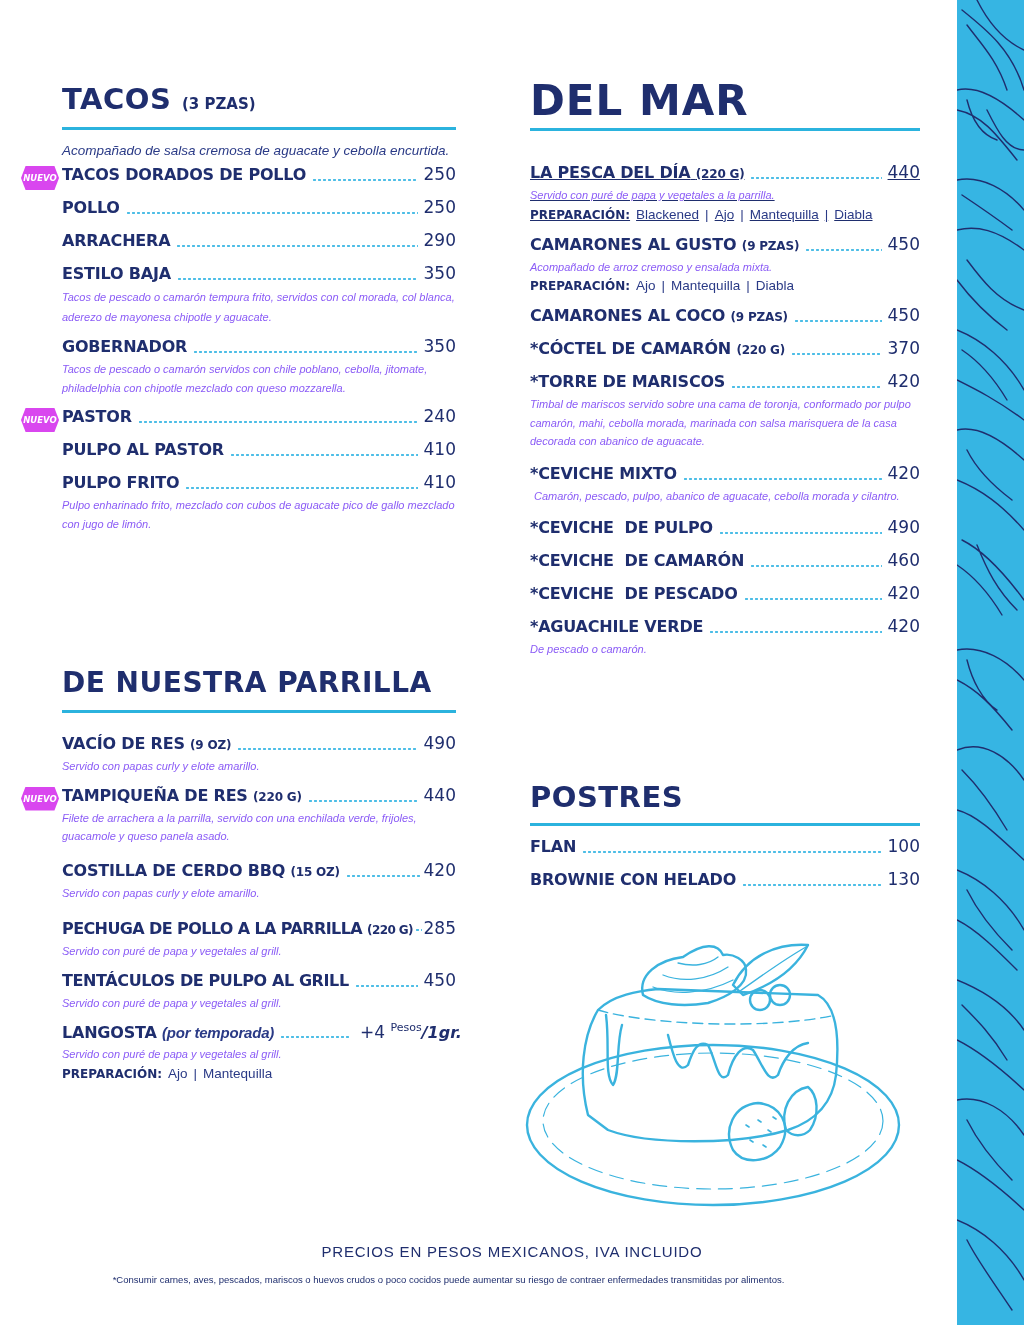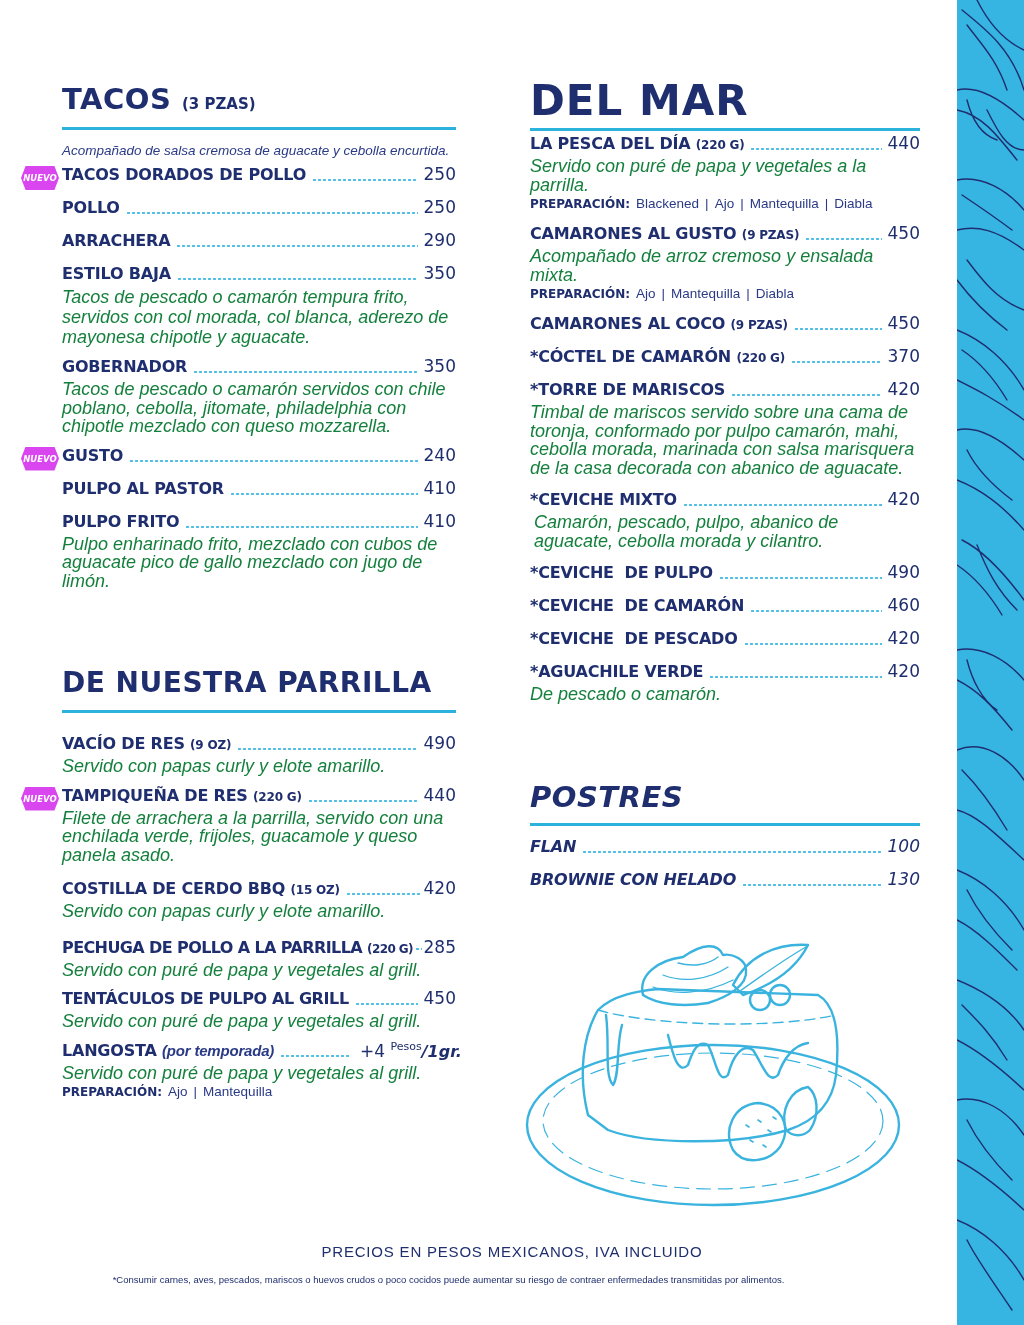--- a/index.html
+++ b/index.html
@@ -32,21 +32,21 @@
   .name .sz { font-size:12px; }
   .name .it { font-family:"Liberation Sans", sans-serif; font-style:italic; font-weight:bold; font-size:15px; color:#2a3a86; }
   .dots {
     flex:1; margin:0 6px; height:4px; align-self:center; margin-top:8px;
     background-image:radial-gradient(circle, #4bbde6 1.1px, transparent 1.3px);
     background-size:5px 4px; background-repeat:repeat-x;
   }
   .price { font-family:"DejaVu Sans", sans-serif; font-size:17px; color:#1f2e6e; }
   .price sup { font-size:11px; }
   .price .unit { font-size:16px; font-style:italic; font-weight:bold; }
-  .desc { font-style:italic; font-size:18px; line-height:18.5px; color:#15803d; }
+  .desc { font-style:italic; font-size:11px; line-height:18.5px; color:#8b5cf6; }
   .prep { font-size:13.5px; color:#2a3a86; margin-top:2px; }
   .prep .lbl { font-family:"DejaVu Sans", sans-serif; font-weight:bold; font-size:12px; color:#1f2e6e; margin-right:6px; }
   .prep .sep { color:#2a3a86; margin:0 6px; }
 
   .badge {
     position:absolute; left:-41px; top:2px;
     width:38px; height:24px;
     background:#d946ef;
     clip-path:polygon(12% 0, 88% 0, 100% 50%, 88% 100%, 12% 100%, 0 50%);
     color:#fff; font-family:"DejaVu Sans", sans-serif; font-weight:bold; font-style:italic;
@@ -115,21 +115,21 @@
       <div class="row">
           <span class="name">GOBERNADOR</span>
           <span class="dots"></span>
           <span class="price">350</span>
         </div>
       <div class="desc">Tacos de pescado o camarón servidos con chile poblano, cebolla, jitomate, philadelphia con chipotle mezclado con queso mozzarella.</div>
     </div>
     <div class="item">
       <div class="badge">NUEVO</div>
       <div class="row">
-          <span class="name">GUSTO</span>
+          <span class="name">PASTOR</span>
           <span class="dots"></span>
           <span class="price">240</span>
         </div>
     </div>
     <div class="item">
       <div class="row">
           <span class="name">PULPO AL PASTOR</span>
           <span class="dots"></span>
           <span class="price">410</span>
         </div>
@@ -201,21 +201,21 @@
       </div>
     </div>
   </section>
 </div>
 
 <div class="col right">
   <section>
     <h2 class="sec-title" style="font-size:42px; letter-spacing:1px; line-height:46px;">DEL MAR</h2>
     <div class="rule" style="margin-top:4px;"></div>
 
-    <div class="item" style="margin-top:2px;">
+    <div class="item" style="margin-top:31px;text-decoration:underline;">
       <div class="row">
           <span class="name"><span>LA PESCA DEL DÍA</span> <span class="sz">(220 G)</span></span>
           <span class="dots"></span>
           <span class="price">440</span>
         </div>
       <div class="desc">Servido con puré de papa y vegetales a la parrilla.</div>
       <div class="prep">
         <span class="lbl">PREPARACIÓN:</span><span>Blackened</span><span class="sep">|</span><span>Ajo</span><span class="sep">|</span><span>Mantequilla</span><span class="sep">|</span><span>Diabla</span>
       </div>
     </div>
@@ -284,21 +284,21 @@
     <div class="item">
       <div class="row">
           <span class="name">*AGUACHILE VERDE</span>
           <span class="dots"></span>
           <span class="price">420</span>
         </div>
       <div class="desc">De pescado o camarón.</div>
     </div>
   </section>
 
-  <section style="position:absolute; top:702px; left:0; width:390px;font-style:italic;">
+  <section style="position:absolute; top:702px; left:0; width:390px;">
     <h2 class="sec-title" style="font-size:29px;">POSTRES</h2>
     <div class="rule" style="margin-top:9px;"></div>
     <div class="item" style="margin-top:10px;">
       <div class="row">
           <span class="name">FLAN</span>
           <span class="dots"></span>
           <span class="price">100</span>
         </div>
     </div>
     <div class="item">

